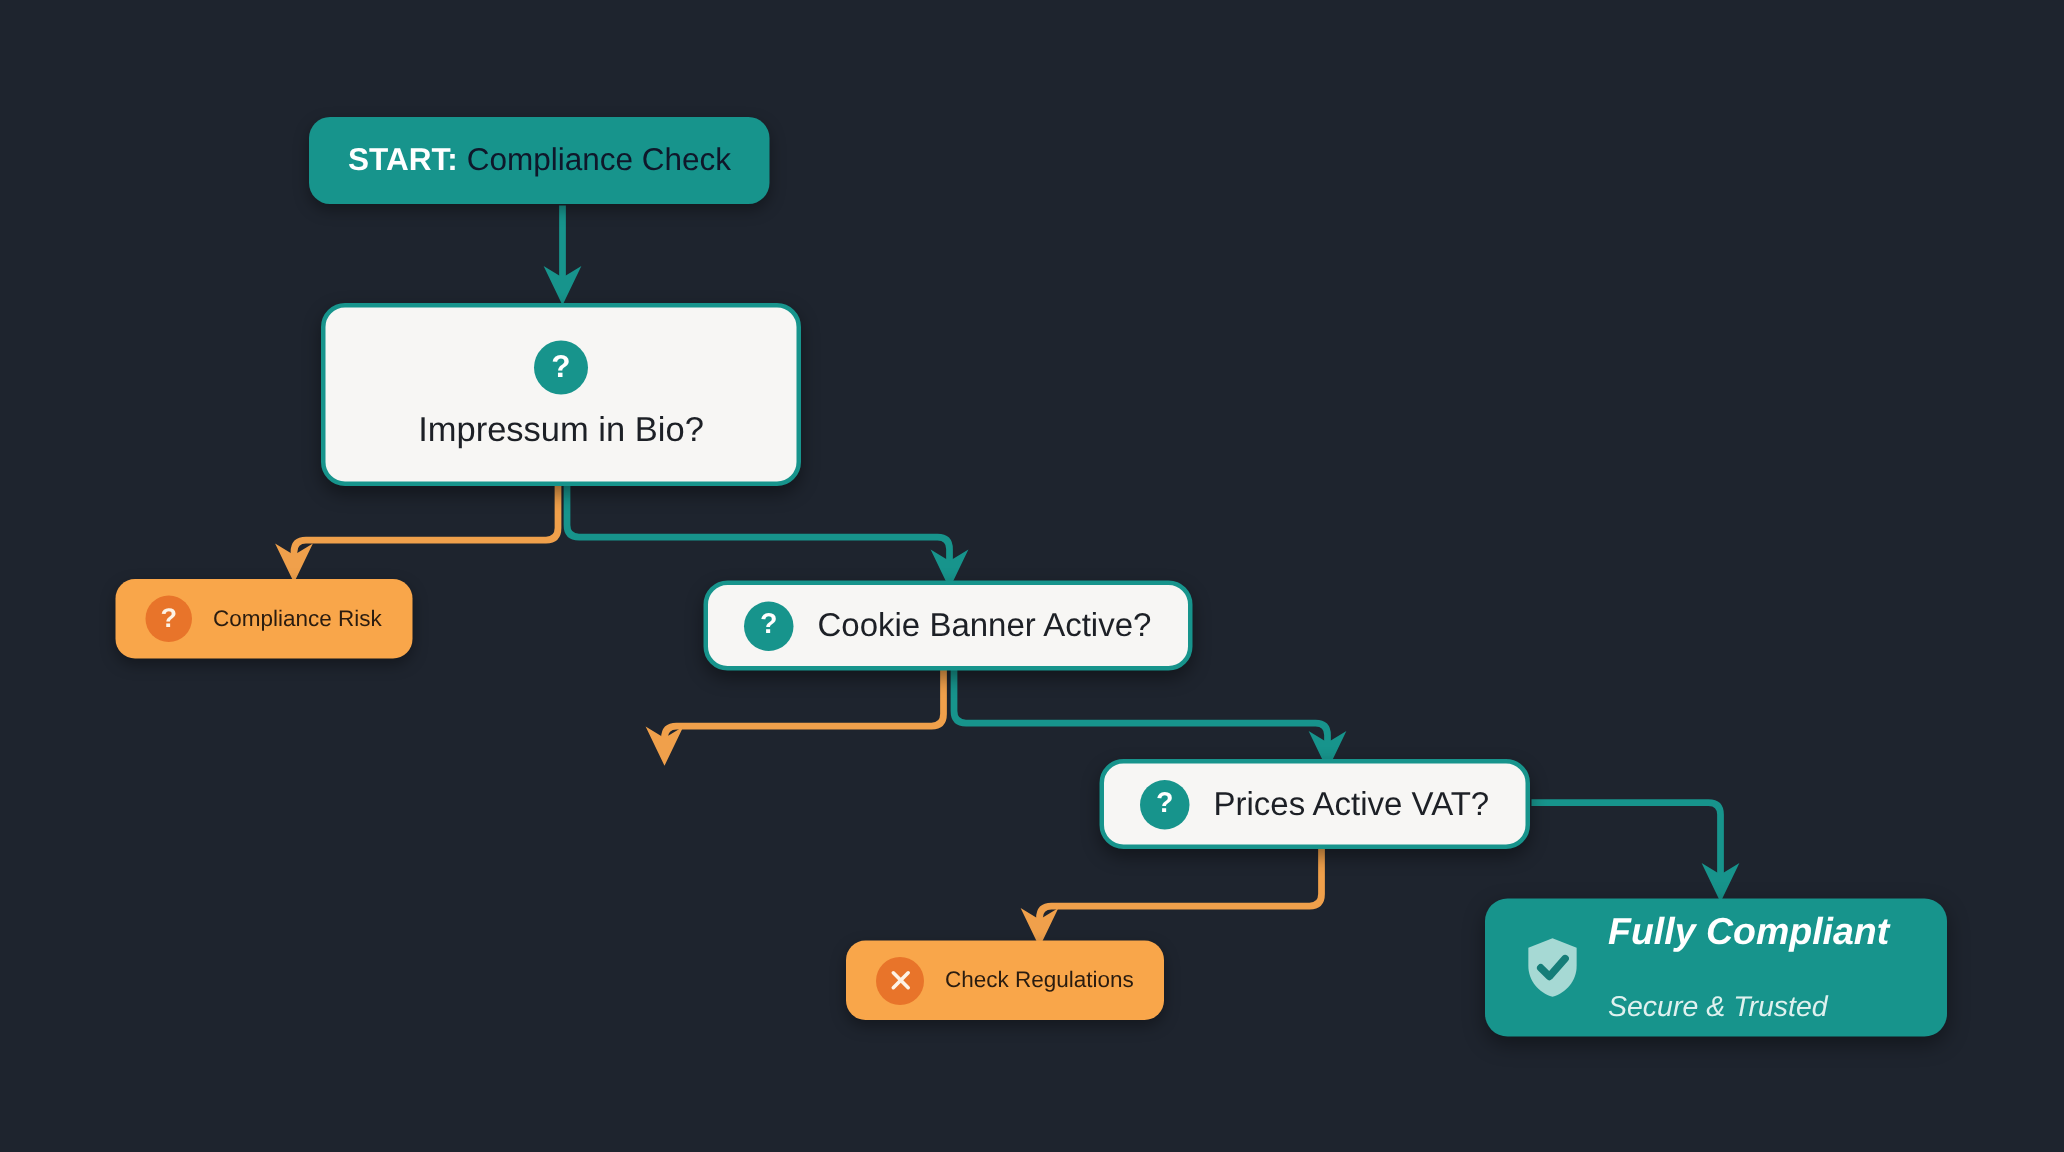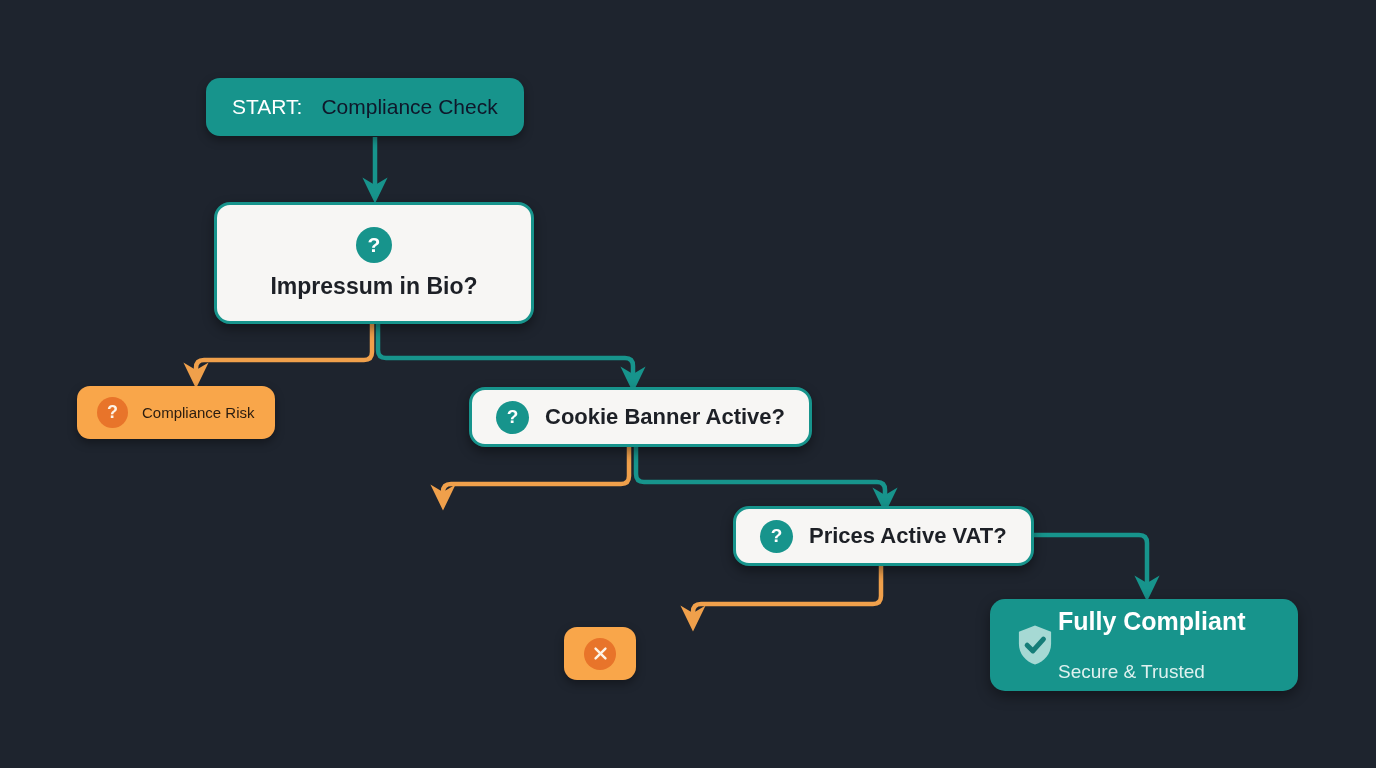--- a/index.html
+++ b/index.html
@@ -32,21 +32,21 @@
   .node-start {
     background:#17948c;
     color:#ffffff;
     padding:0 26px;
     height:58px;
     border-radius:14px;
     box-shadow:0 4px 10px rgba(0,0,0,.35);
     font-size:21px;
     align-items:center;
   }
-  .node-start .bold { font-weight:normal; margin-right:19px; }
+  .node-start .bold { font-weight:bold; margin-right:6px; }
   .node-start .reg  { font-weight:normal; color:#0f172a; }
 
   
   .node-decision {
     background:#f7f6f4;
     border:3px solid #17948c;
     border-radius:16px;
     color:#1d2026;
     box-shadow:0 5px 12px rgba(0,0,0,.40);
   }
@@ -55,21 +55,21 @@
     justify-content:center;
     gap:10px;
     padding:18px 26px;
   }
   .node-decision.horizontal {
     flex-direction:row;
     gap:16px;
     padding:0 24px;
     height:60px;
   }
-  .node-decision .label { font-size:22px;font-weight:bold; }
+  .node-decision .label { font-size:22px; }
   .node-decision.vertical .label { font-size:23px; }
 
   
   .node-warn {
     background:#f9a64a;
     color:#2a1c10;
     border-radius:13px;
     padding:0 20px;
     height:53px;
     gap:14px;
@@ -77,22 +77,23 @@
   }
   .node-warn .label { font-size:15px; }
 
   
   .node-success {
     background:#17948c;
     color:#ffffff;
     border-radius:15px;
     padding:0 22px;
     height:92px;
-    gap:0;
+    gap:14px;
     box-shadow:0 5px 14px rgba(0,0,0,.40);
+    font-style:italic;
   }
   .node-success .stack { display:flex; flex-direction:column; line-height:1.18; }
   .node-success .title { font-size:25px; font-weight:bold; }
   .node-success .sub   { font-size:19px; color:#dff1ef;margin-top:24px; }
 
   
   .icon-q {
     width:36px; height:36px; flex:0 0 36px;
     border-radius:50%;
     background:#17948c;
@@ -174,20 +175,21 @@
     <span class="label">Prices Active VAT?</span>
   </div>
 
   <div class="node node-warn" style="left:564px; top:627px;">
     <span class="icon-x">
       <svg viewBox="0 0 24 24" fill="none" stroke="#fdf3e6" stroke-width="3.4" stroke-linecap="round">
         <line x1="5" y1="5" x2="19" y2="19"></line>
         <line x1="19" y1="5" x2="5" y2="19"></line>
       </svg>
     </span>
+    <span class="label">Check Regulations</span>
   </div>
 
   <div class="node node-success" style="left:990px; top:599px; width:308px;">
     <span class="icon-shield">
       <svg viewBox="0 0 24 24">
         <path d="M12 1.8 L20.4 5.1 V11.4 C20.4 16.5 16.9 20.8 12 22.2 C7.1 20.8 3.6 16.5 3.6 11.4 V5.1 Z" fill="#a6d9d4"></path>
         <path d="M7.9 12.1 L10.9 15.1 L16.4 8.9" fill="none" stroke="#157d78" stroke-width="2.6" stroke-linecap="round" stroke-linejoin="round"></path>
       </svg>
     </span>
     <span class="stack">

